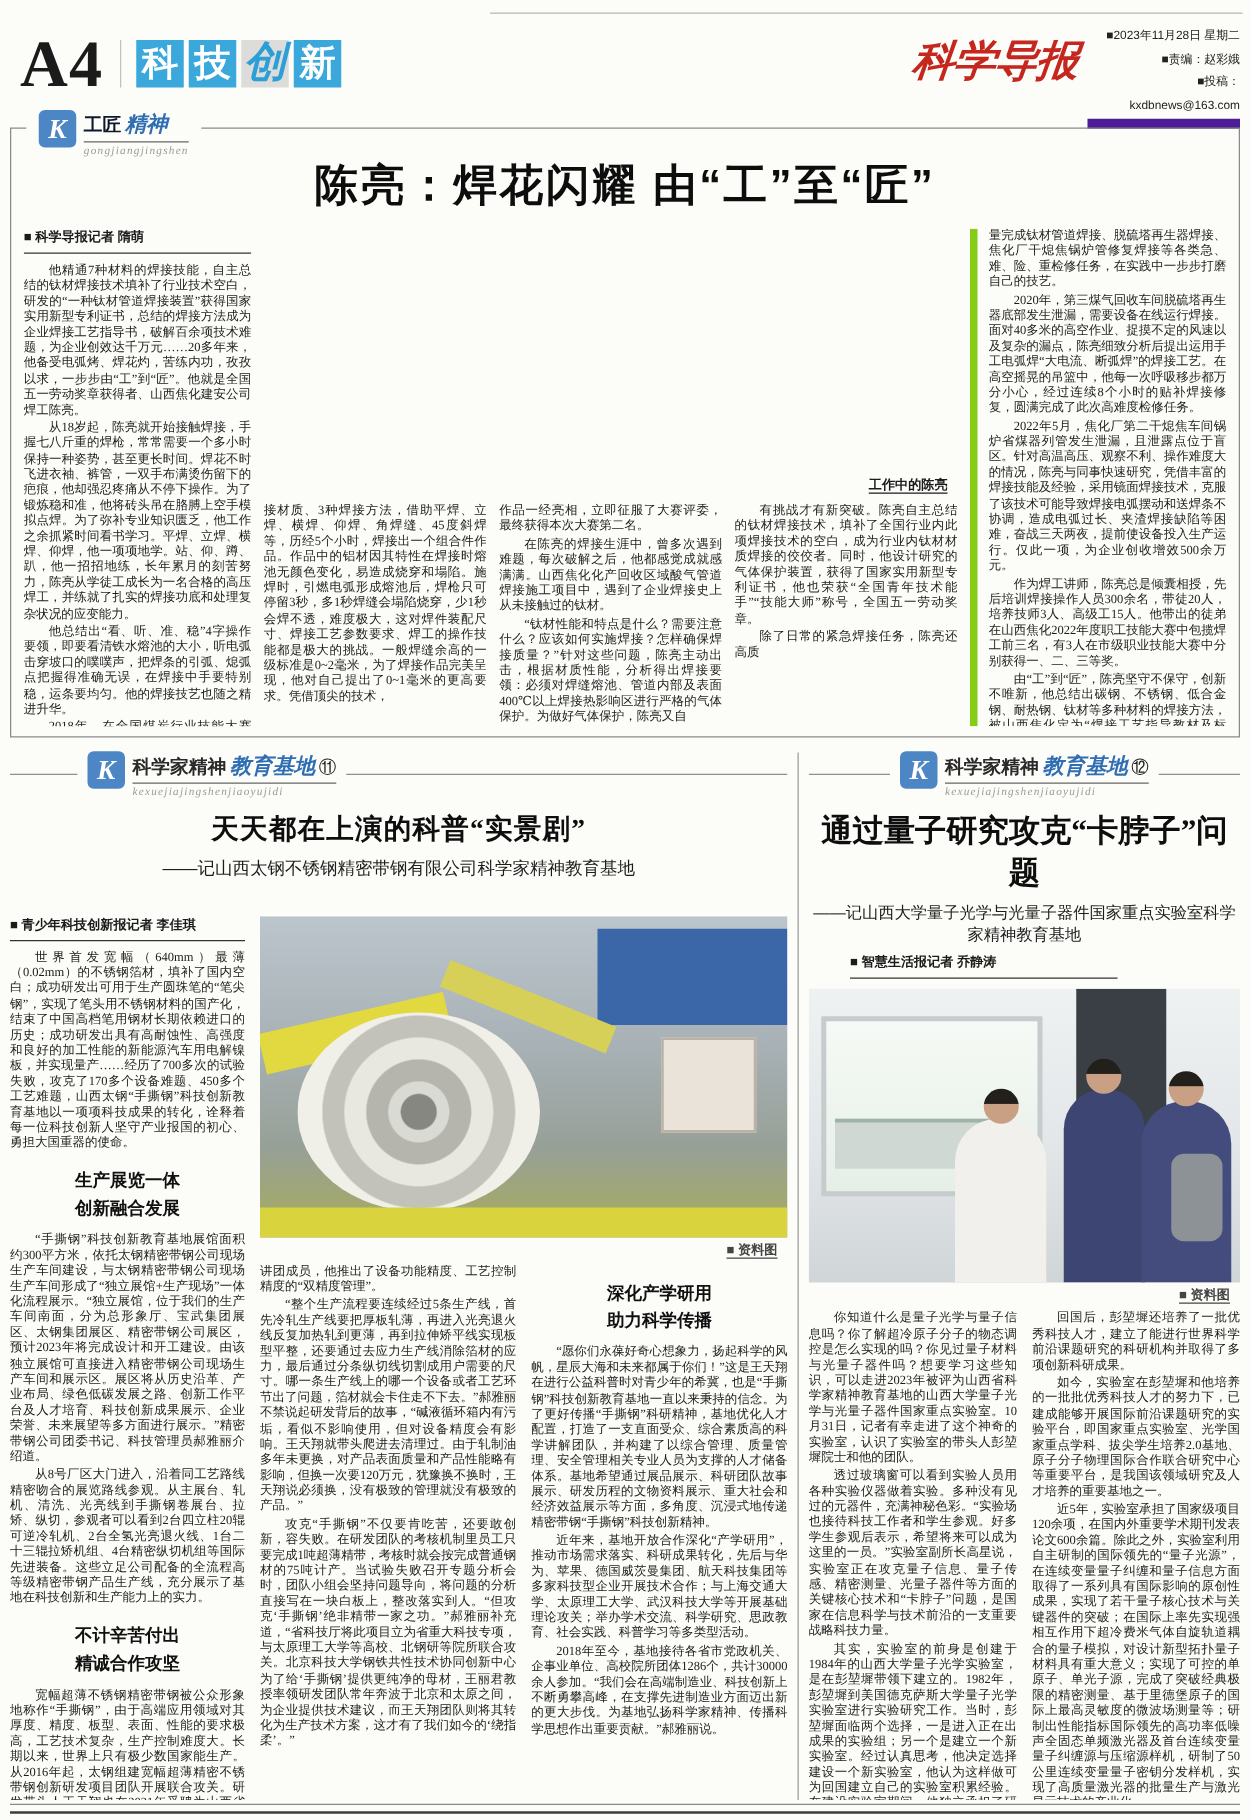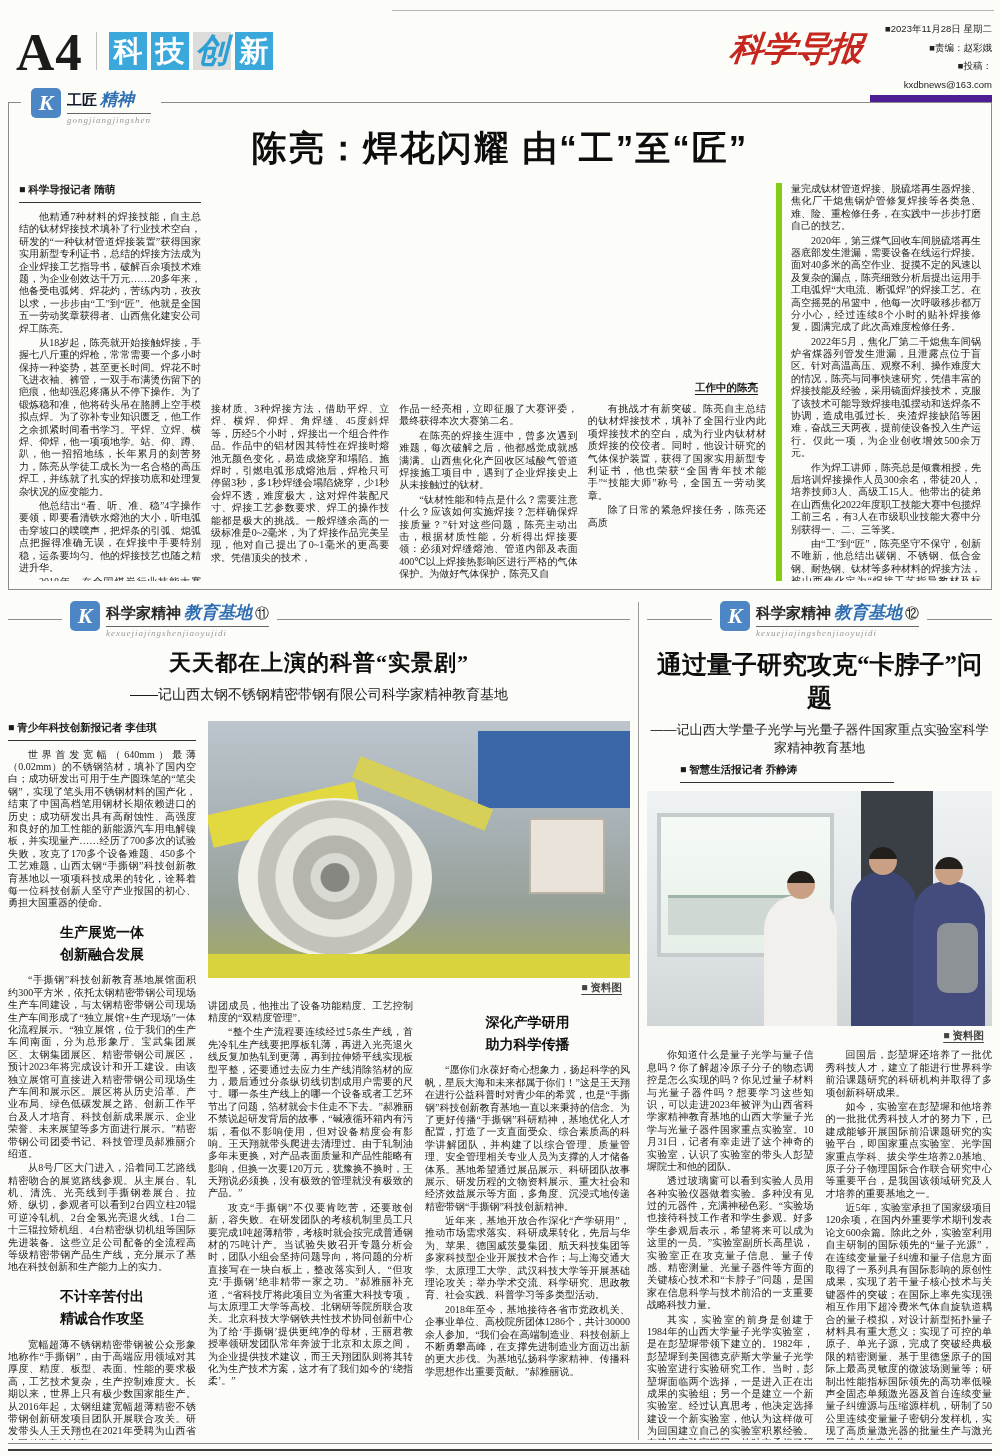--- a/index.html
+++ b/index.html
@@ -97,21 +97,21 @@
   .badge-row{display:flex;align-items:center;gap:8px;height:42px;flex:none;}
   .bline{height:1px;background:#8f8f8f;}
   .bline.pre{width:54px;flex:none;}
   .bline.grow{flex:1;}
   .b2{display:flex;gap:6px;align-items:flex-start;}
   h2.atitle{margin:8px 0 0 0;text-align:center;font-family:"Liberation Serif",serif;font-weight:bold;color:#0e0e0e;}
   .left-art h2.atitle{font-size:22px;letter-spacing:1px;}
   .right-art h2.atitle{font-size:25px;}
   .asub{text-align:center;font-family:"Liberation Sans","DejaVu Sans",sans-serif;font-size:14px;color:#1c1c1c;margin-top:7px;line-height:1.4;}
   .right-art .asub{font-size:13px;}
-  .lcols{display:flex;gap:12px;margin-top:16px;flex:1;overflow:hidden;}
+  .lcols{display:flex;gap:12px;margin-top:28px;flex:1;overflow:hidden;}
   .lcol1{width:188px;flex:none;overflow:hidden;}
   .lmain{flex:1;display:flex;flex-direction:column;overflow:hidden;}
   .lphoto{height:274px;flex:none;}
   .lsub{flex:1;display:flex;gap:12px;margin-top:5px;overflow:hidden;}
   .lsub>div{flex:1;overflow:hidden;}
   .right-art .byline{width:62%;margin-top:6px;margin-left:33px;}
   .rphoto{height:252px;flex:none;}
   .rcols{flex:1;display:flex;gap:12px;margin-top:6px;overflow:hidden;}
   .rcols>div{flex:1;overflow:hidden;}
   .bottom-rule{position:absolute;left:8px;right:8px;top:1443px;height:5px;border-top:1px solid #8a8a8a;border-bottom:2px solid #3c3c3c;}

